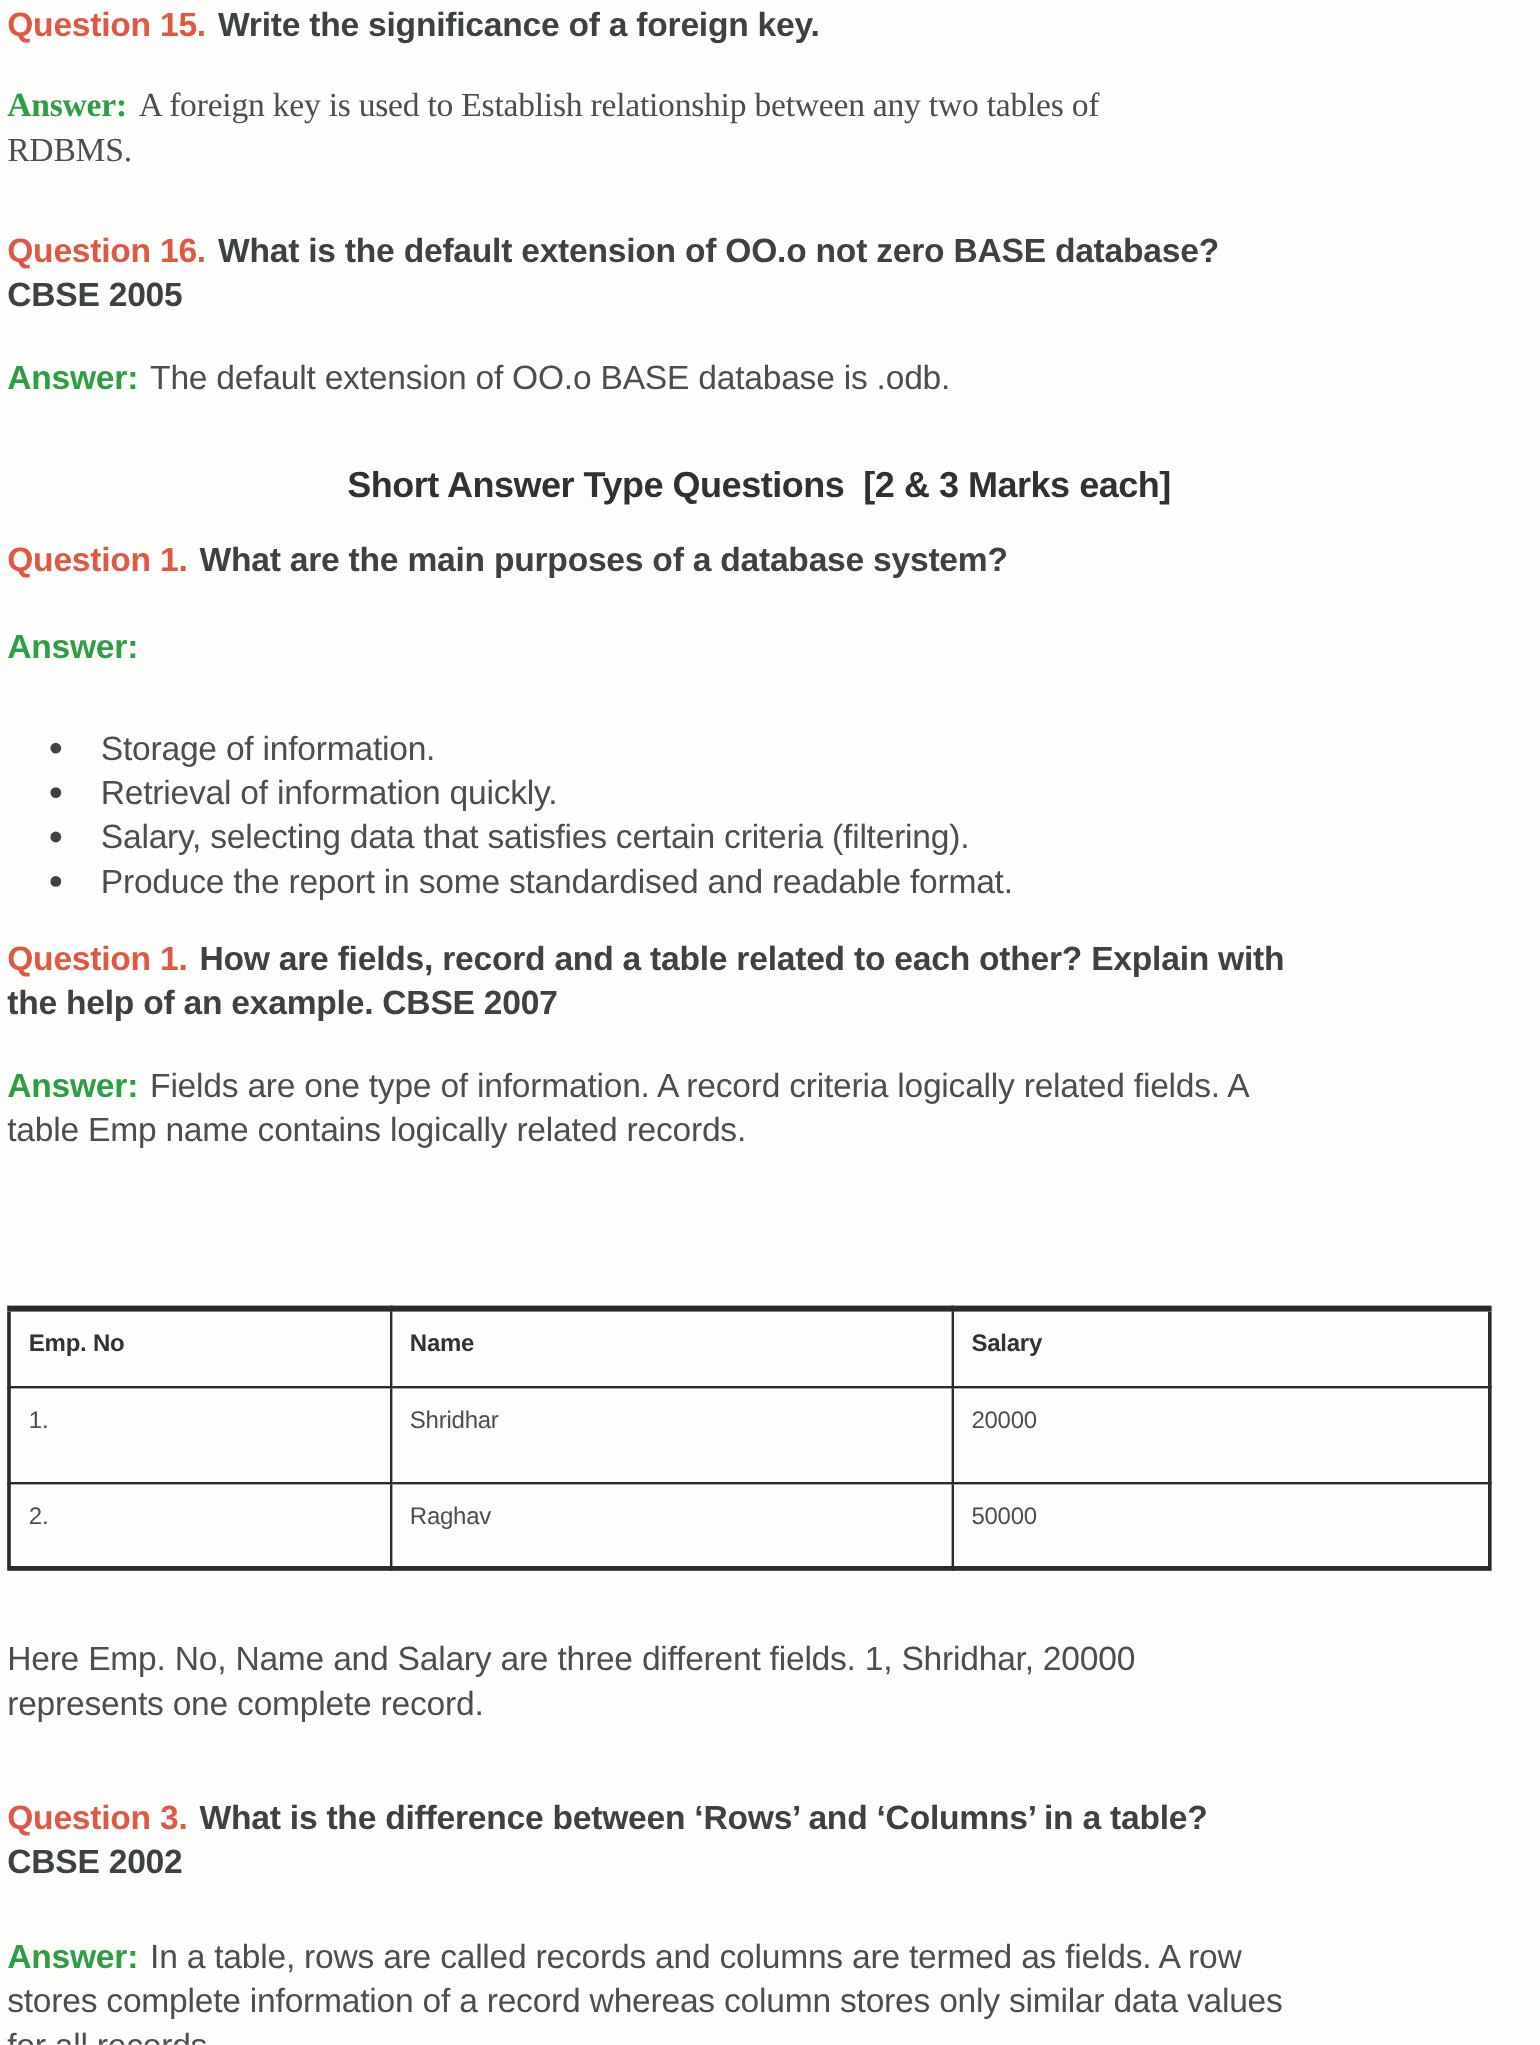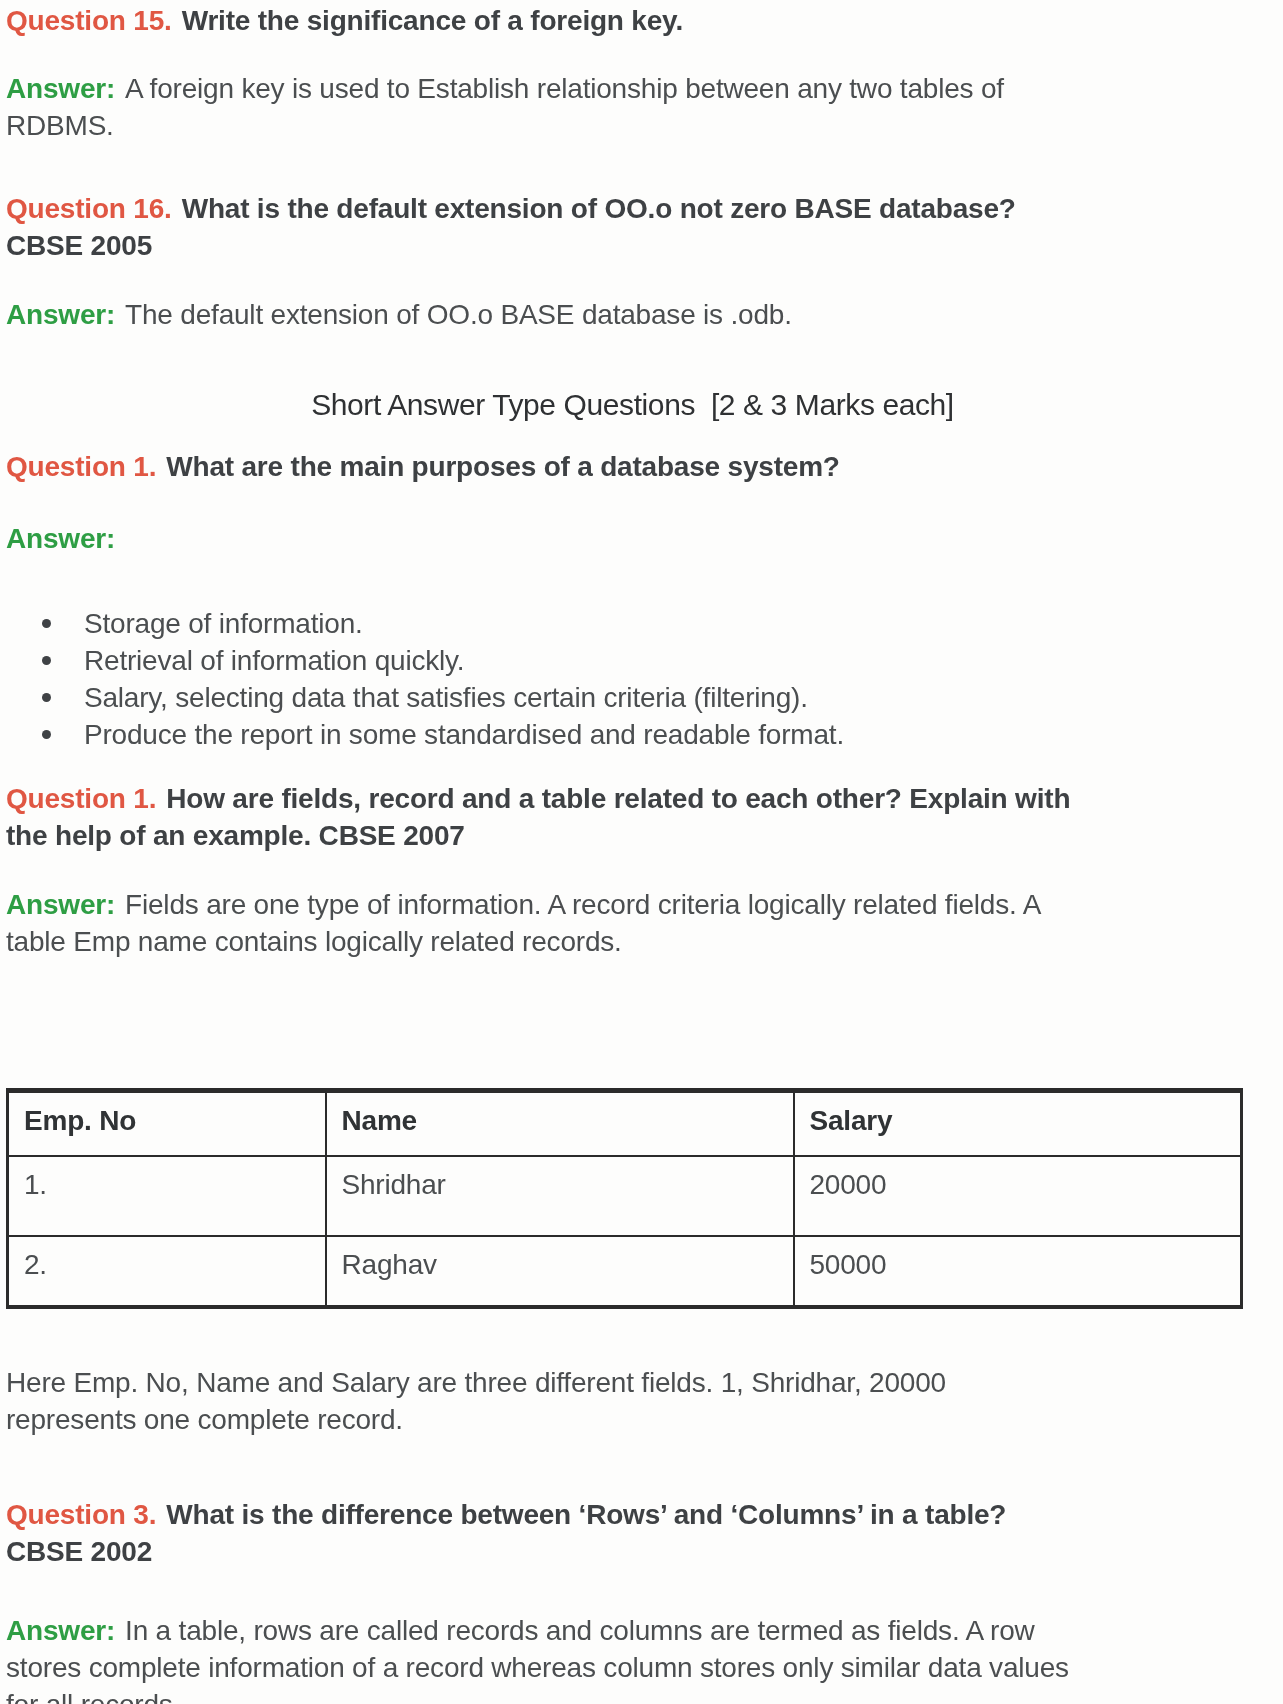--- a/index.html
+++ b/index.html
@@ -18,36 +18,36 @@
     color: #4b4e50;
     letter-spacing: -0.2px;
   }
   p { margin: 0; }
   .q { font-weight: 700; color: #3e4144; }
   .qlabel { color: #e05743; font-weight: 700; margin-right: 10px; }
   .alabel { color: #2e9e44; font-weight: 700; margin-right: 10px; }
   .line { display: block; }
   .inline-line { display: inline; }
   .section-heading {
-    font-weight: 400;
+    font-weight: 700;
     font-size: 30px;
     line-height: 40px;
     color: #2f3133;
     text-align: center;
     white-space: pre-wrap;
     letter-spacing: -0.4px;
   }
   
   .g23 { margin-bottom: 23px; }
   .g27 { margin-bottom: 27px; }
   .g31 { margin-bottom: 31px; }
   .g32 { margin-bottom: 32px; }
   .g35 { margin-bottom: 35px; }
   .g42 { margin-bottom: 42px; }
-  .g46 { margin-bottom: 46px; }
+  .g46 { margin-bottom: 46px; font-family: Liberation Serif, serif; }
   .g48 { margin-bottom: 48px; }
   .g52 { margin-bottom: 52px; }
   .g55 { margin-bottom: 55px; }
   .g58 { margin-bottom: 58px; }
   .g128 { margin-bottom: 128px; }
   
   .bullets { }
   .bullet-row { display: flex; align-items: flex-start; height: 37px; }
   .bullet-dot {
     flex: 0 0 auto;
@@ -56,21 +56,21 @@
     background: #3f4245;
     margin: 14px 0 0 36px;
   }
   .bullet-text { margin-left: 33px; }
   
   table.emp {
     border-collapse: collapse;
     width: 1234px;
     margin-left: 0px;
     table-layout: fixed;
-    font-size: 28px;
+    font-size: 20px;
     color: #4b4e50;
   }
   table.emp { border-top: 5px solid #2b2b2b; border-bottom: 4px solid #2b2b2b; border-left: 3px solid #2b2b2b; border-right: 3px solid #2b2b2b; }
   table.emp th, table.emp td {
     border: 2px solid #2b2b2b;
     text-align: left;
     vertical-align: top;
     padding: 9px 10px 0 15px;
   }
   table.emp th { font-weight: 700; color: #303335; height: 53px; }

